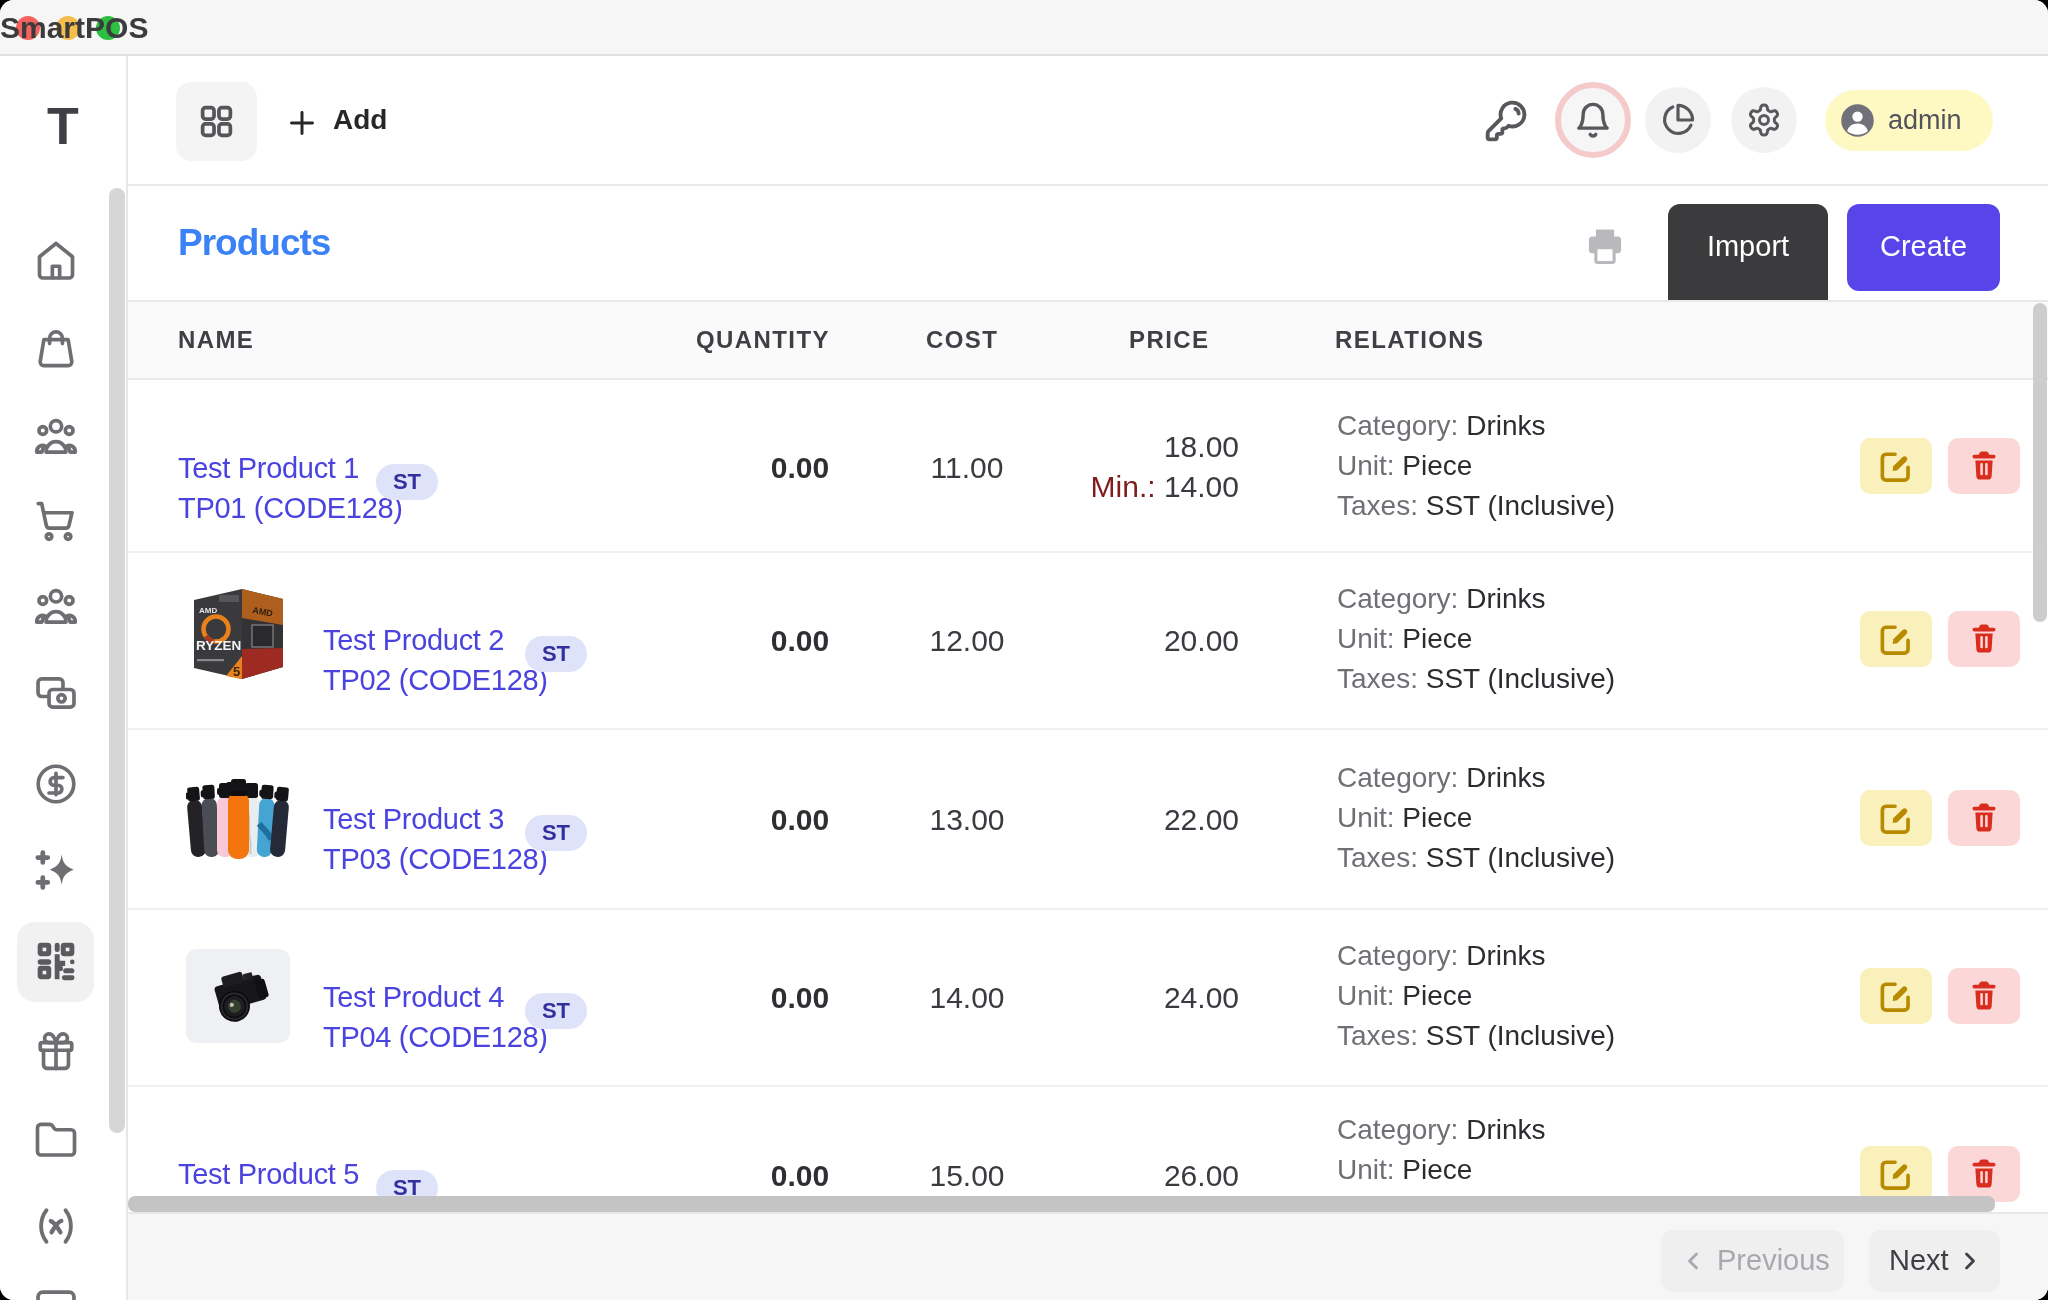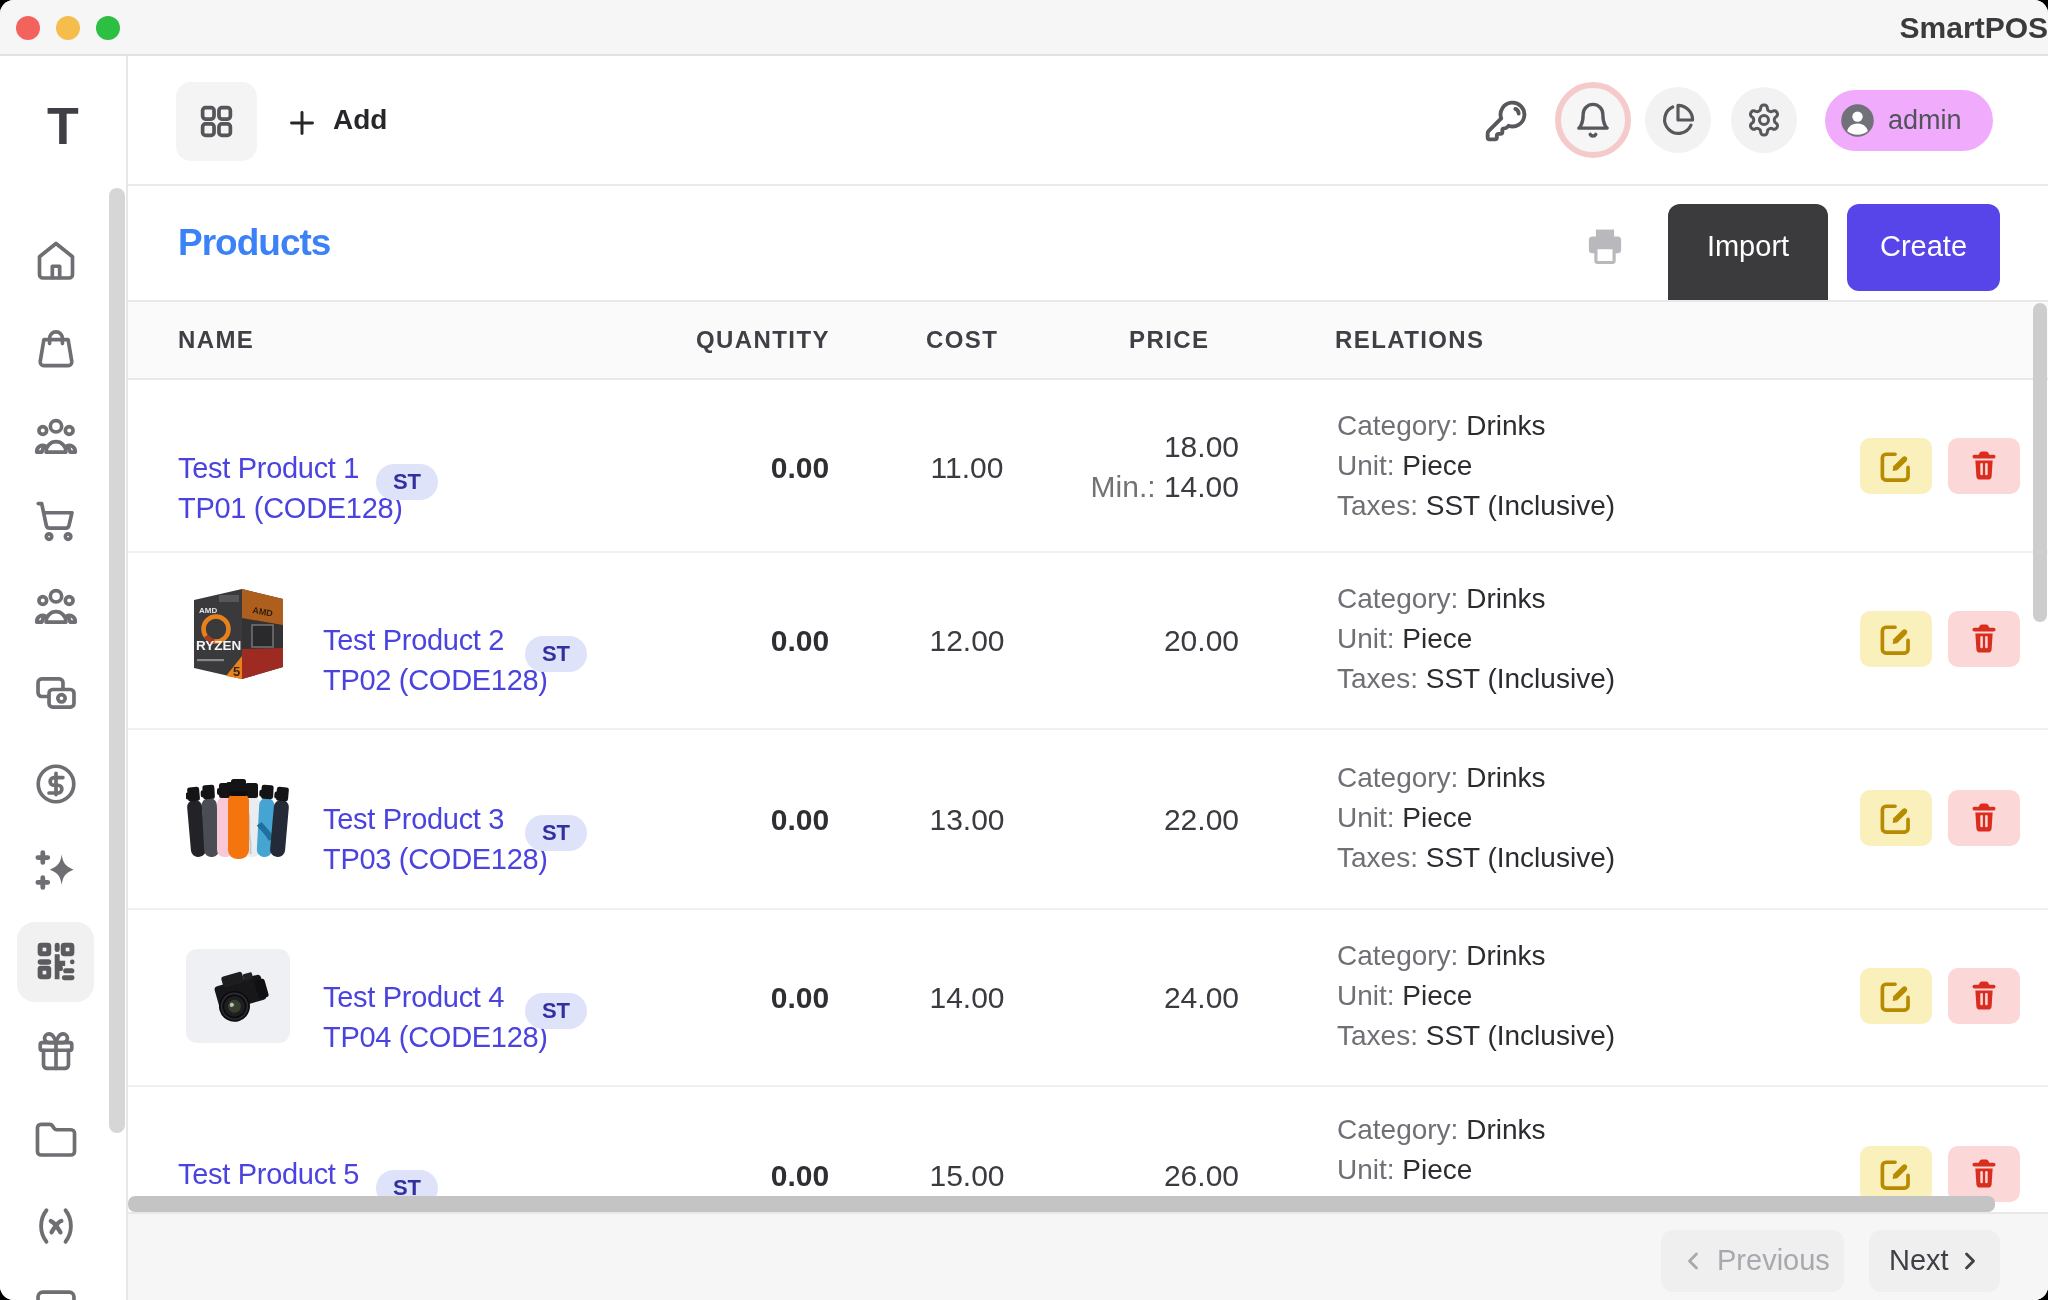--- a/index.html
+++ b/index.html
@@ -1,51 +1,51 @@
 <!DOCTYPE html>
 <html><head>
 <meta charset="utf-8">
 <style>
   * { margin:0; padding:0; box-sizing:border-box; }
   html,body { width:2048px; height:1300px; background:#000; font-family:"Liberation Sans", sans-serif; overflow:hidden; }
   .win { position:absolute; inset:0; background:#fff; border-radius:14px; overflow:hidden; }
   .titlebar { position:absolute; left:0; top:0; right:0; height:56px; background:#f6f6f6; border-bottom:2px solid #e2e2e2; }
   .light { position:absolute; top:16px; width:24px; height:24px; border-radius:50%; }
-  .title { position:absolute; top:0; left:0; right:0; height:56px; line-height:56px; text-align:right; font-size:30px; font-weight:700; color:#3b3b3e; }
+  .title { position:absolute; top:0; left:0; right:0; height:56px; line-height:56px; text-align:left; font-size:30px; font-weight:700; color:#3b3b3e; }
   .sidebar { position:absolute; left:0; top:56px; bottom:0; width:128px; background:#fff; border-right:2px solid #e7e7ea; }
   .tlogo { position:absolute; left:0; top:40px; width:126px; text-align:center; font-size:52px; font-weight:700; color:#3f3f46; }
   .sthumb { position:absolute; left:109px; top:132px; width:16px; height:945px; border-radius:8px; background:#d6d6d6; }
   .sic { position:absolute; left:34px; width:44px; height:44px; }
   .qrbg { position:absolute; left:17px; top:866px; width:77px; height:80px; border-radius:18px; background:#f1f1f2; }
   .apphead { position:absolute; left:128px; top:56px; right:0; height:130px; background:#fff; border-bottom:2px solid #eaeaec; }
   .gridbtn { position:absolute; left:48px; top:26px; width:81px; height:79px; border-radius:15px; background:#f4f4f5; }
   .addplus { position:absolute; left:157px; top:50px; }
   .addtxt { position:absolute; left:205px; top:48px; font-size:28px; font-weight:600; color:#27272a; }
   .circ { position:absolute; border-radius:50%; background:#f2f2f3; }
-  .adminpill { position:absolute; left:1697px; top:34px; width:168px; height:61px; border-radius:31px; background:#f0abfc; }
+  .adminpill { position:absolute; left:1697px; top:34px; width:168px; height:61px; border-radius:31px; background:#fef9c3; }
   .admintxt { position:absolute; left:63px; top:15px; font-size:27px; color:#52525b; }
   .content { position:absolute; left:128px; top:186px; right:0; bottom:0; background:#fff; }
   .ptitle { position:absolute; left:50px; top:38px; font-size:37px; line-height:37px; letter-spacing:-1px; font-weight:700; color:#3b82f6; }
   .impbtn { position:absolute; left:1540px; top:18px; width:160px; height:108px; border-radius:12px; background:#3b3b3d; color:#fff; font-size:29px; text-align:center; line-height:85px; }
   .crebtn { position:absolute; left:1719px; top:18px; width:153px; height:87px; border-radius:12px; background:#5845e9; color:#fff; font-size:29px; text-align:center; line-height:85px; }
   .thead { position:absolute; left:0; right:0; top:114px; height:80px; background:#fafafa; border-top:2px solid #e9e9eb; border-bottom:2px solid #e9e9eb;padding-left:40px; }
   .th { position:absolute; top:24px; font-size:24px; font-weight:700; color:#3f3f46; letter-spacing:1.4px; }
   .rowsep { position:absolute; left:0; right:0; height:2px; background:#f0f0f2; }
   .pname { position:absolute; font-size:29px; letter-spacing:-0.3px; line-height:40px; color:#4a43df; white-space:nowrap;margin-top:20px; }
   .stb { position:absolute; width:62px; height:36px; border-radius:18px; background:#dfe3fa; color:#32309e; font-size:22px; font-weight:700; text-align:center; line-height:35px;margin-top:32px; }
   .qty { position:absolute; left:572px; width:200px; text-align:center; font-size:30px; font-weight:700; color:#2e2e33; line-height:35px; }
   .cost { position:absolute; left:739px; width:200px; text-align:center; font-size:30px; color:#3a3a40; line-height:35px; }
   .price { position:absolute; left:911px; width:200px; text-align:right; font-size:30px; color:#3a3a40; line-height:40px; }
   .rel { position:absolute; left:1209px; font-size:28px; line-height:40px; color:#2b2b30; white-space:nowrap; }
   .rel .lb { color:#6f6f76; }
   .ebtn { position:absolute; left:1732px; width:72px; height:56px; border-radius:10px; background:#faf0bc; }
   .dbtn { position:absolute; left:1820px; width:72px; height:56px; border-radius:10px; background:#fbd7d7; }
   .ebtn svg, .dbtn svg { position:absolute; left:50%; top:50%; transform:translate(-50%,-50%); }
   .pimg { position:absolute; left:58px; width:104px; height:104px; }
-  .gr { color:#737373; }
+  .gr { color:#7f1d1d; }
   .hscroll { position:absolute; left:128px; top:1196px; width:1867px; height:16px; border-radius:7px; background:#c4c4c4; z-index:30; }
   .vscroll { position:absolute; left:2033px; top:303px; width:14px; height:319px; border-radius:7px; background:#cdcdcd; z-index:30; }
   .footer { position:absolute; left:128px; right:0; top:1212px; bottom:0; background:#f6f6f6; border-top:2px solid #e8e8e8; z-index:40; }
   .shw { position:absolute; left:50px; top:26px; font-size:29px; color:#3f3f46; }
   .prevbtn { position:absolute; left:1533px; top:16px; width:183px; height:62px; border-radius:12px; background:#efeff0; color:#a8a8ae; font-size:29px; }
   .nextbtn { position:absolute; left:1741px; top:16px; width:131px; height:62px; border-radius:12px; background:#efeff0; color:#3f3f46; font-size:29px; }
 </style>
 </head>
 <body>
 <div class="win">

